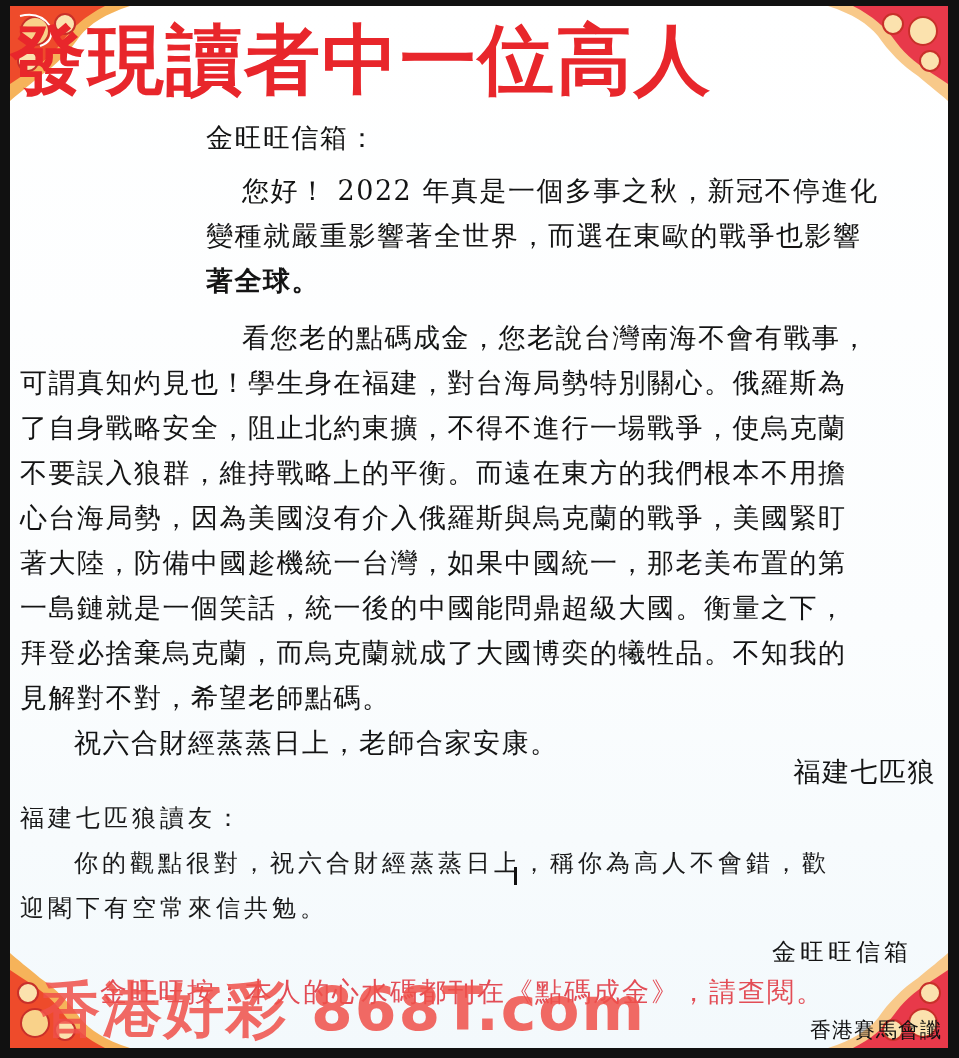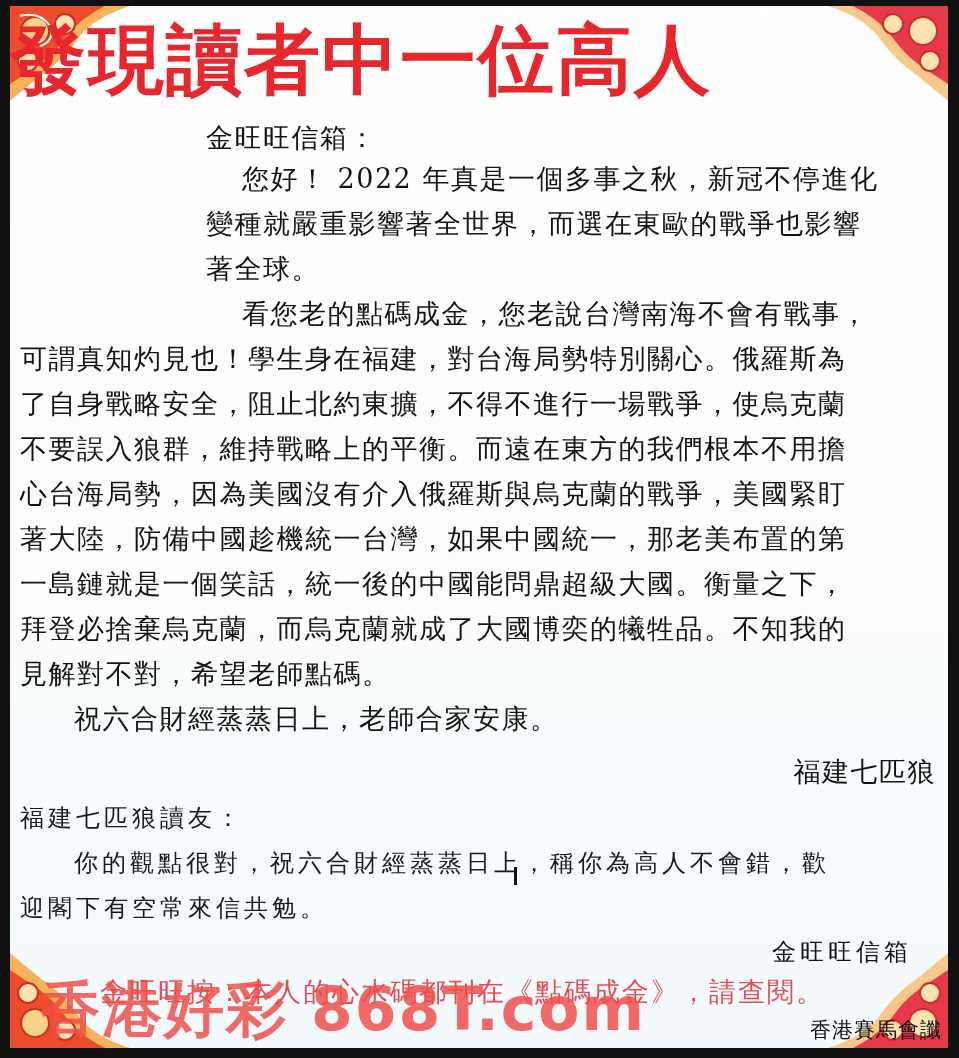--- a/index.html
+++ b/index.html
@@ -43,21 +43,21 @@
   .column-badge svg { display: block; }
 
   .body-text {
     position: absolute; left: 10px; width: 918px;
     color: #141414;
     font-size: 27px; line-height: 45px;
     letter-spacing: 1.5px;
   }
   .line { white-space: nowrap; display: block; height: 45px; }
   .indent { padding-left: 54px; }
-  .indent-wide { padding-left: 222px; }
+  .indent-wide { padding-left: 222px; margin-top: 12px; }
   .salutation { position: absolute; left: 196px; top: 109px; font-size: 27px; line-height: 45px; color: #141414; letter-spacing: 1.5px; }
 
   .signature {
     position: absolute; right: 12px;
     font-size: 27px; color: #141414; letter-spacing: 1.5px;
   }
 
   .reply {
     position: absolute; left: 10px; width: 918px;
     color: #1a1a1a;
@@ -123,21 +123,21 @@
   </svg>
 
   <div class="headline">發現讀者中一位高人</div>
 
 
   <div class="salutation">金旺旺信箱：</div>
 
   <div class="body-text" style="top:150px;">
     <span class="line indent-wide">您好！ 2022 年真是一個多事之秋，新冠不停進化</span>
     <span class="line" style="padding-left:186px;">變種就嚴重影響著全世界，而選在東歐的戰爭也影響</span>
-    <span class="line" style="padding-left:186px;">著全球。</span>
+    <span class="line" style="padding-left:186px;font-weight:bold;">著全球。</span>
     <span class="line indent-wide">看您老的點碼成金，您老說台灣南海不會有戰事，</span>
     <span class="line">可謂真知灼見也！學生身在福建，對台海局勢特別關心。俄羅斯為</span>
     <span class="line">了自身戰略安全，阻止北約東擴，不得不進行一場戰爭，使烏克蘭</span>
     <span class="line">不要誤入狼群，維持戰略上的平衡。而遠在東方的我們根本不用擔</span>
     <span class="line">心台海局勢，因為美國沒有介入俄羅斯與烏克蘭的戰爭，美國緊盯</span>
     <span class="line">著大陸，防備中國趁機統一台灣，如果中國統一，那老美布置的第</span>
     <span class="line">一島鏈就是一個笑話，統一後的中國能問鼎超級大國。衡量之下，</span>
     <span class="line">拜登必捨棄烏克蘭，而烏克蘭就成了大國博奕的犧牲品。不知我的</span>
     <span class="line">見解對不對，希望老師點碼。</span>
     <span class="line indent">祝六合財經蒸蒸日上，老師合家安康。</span>

